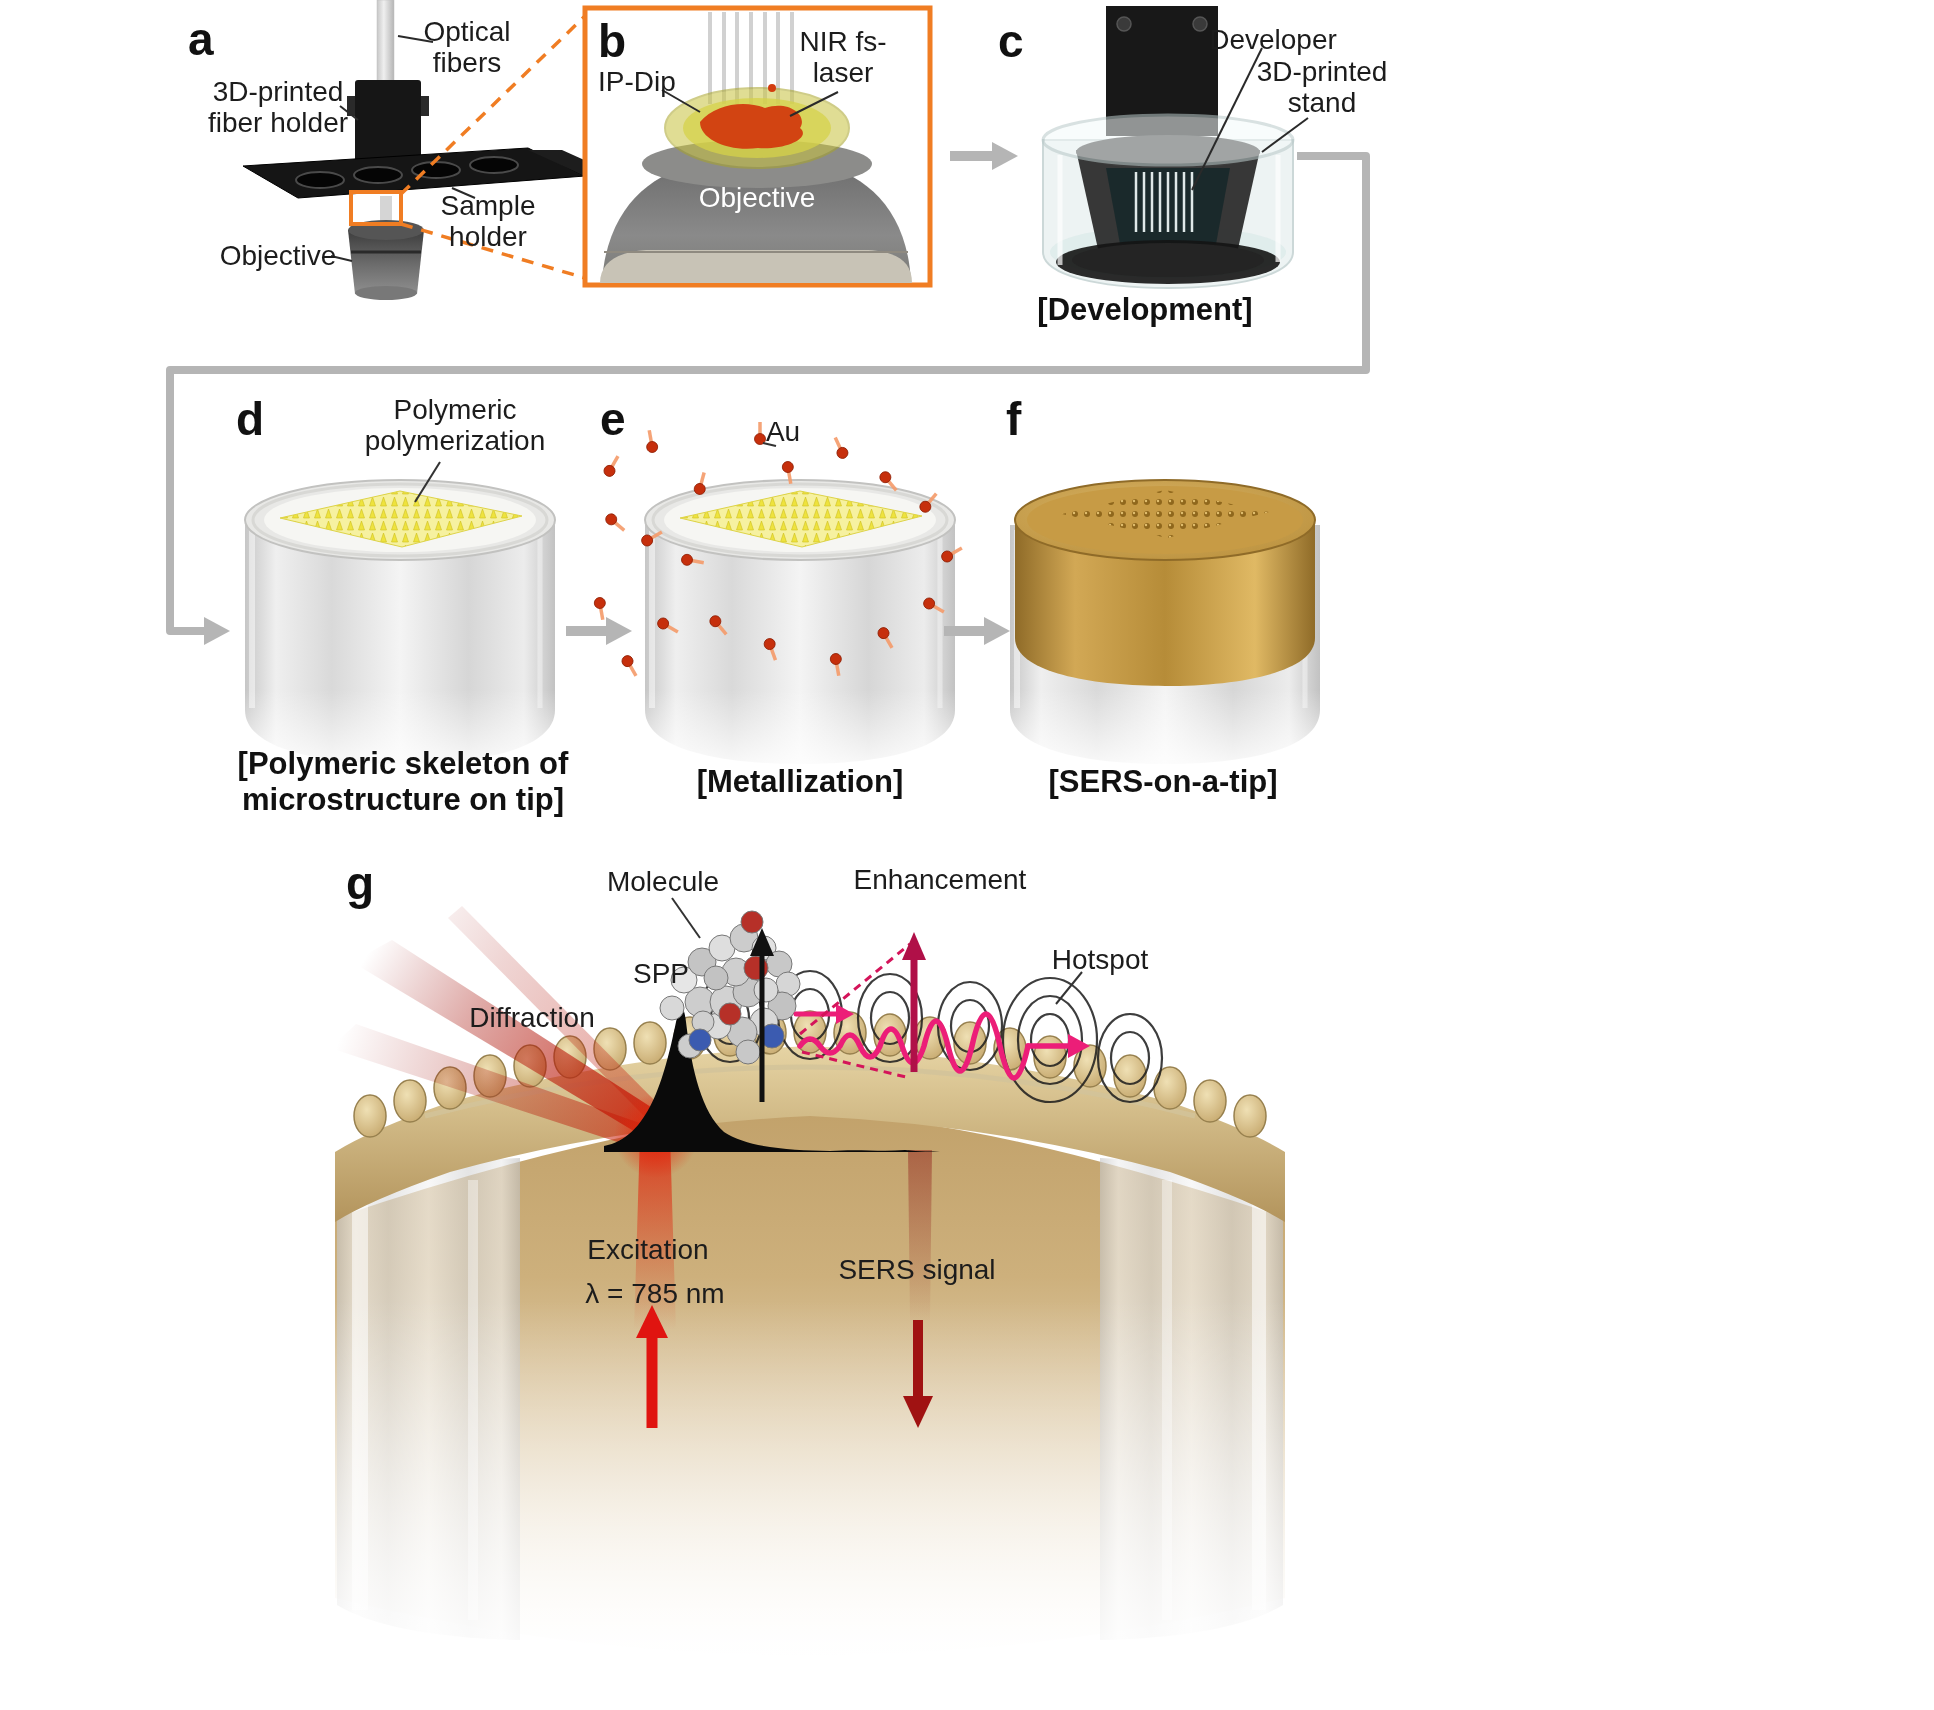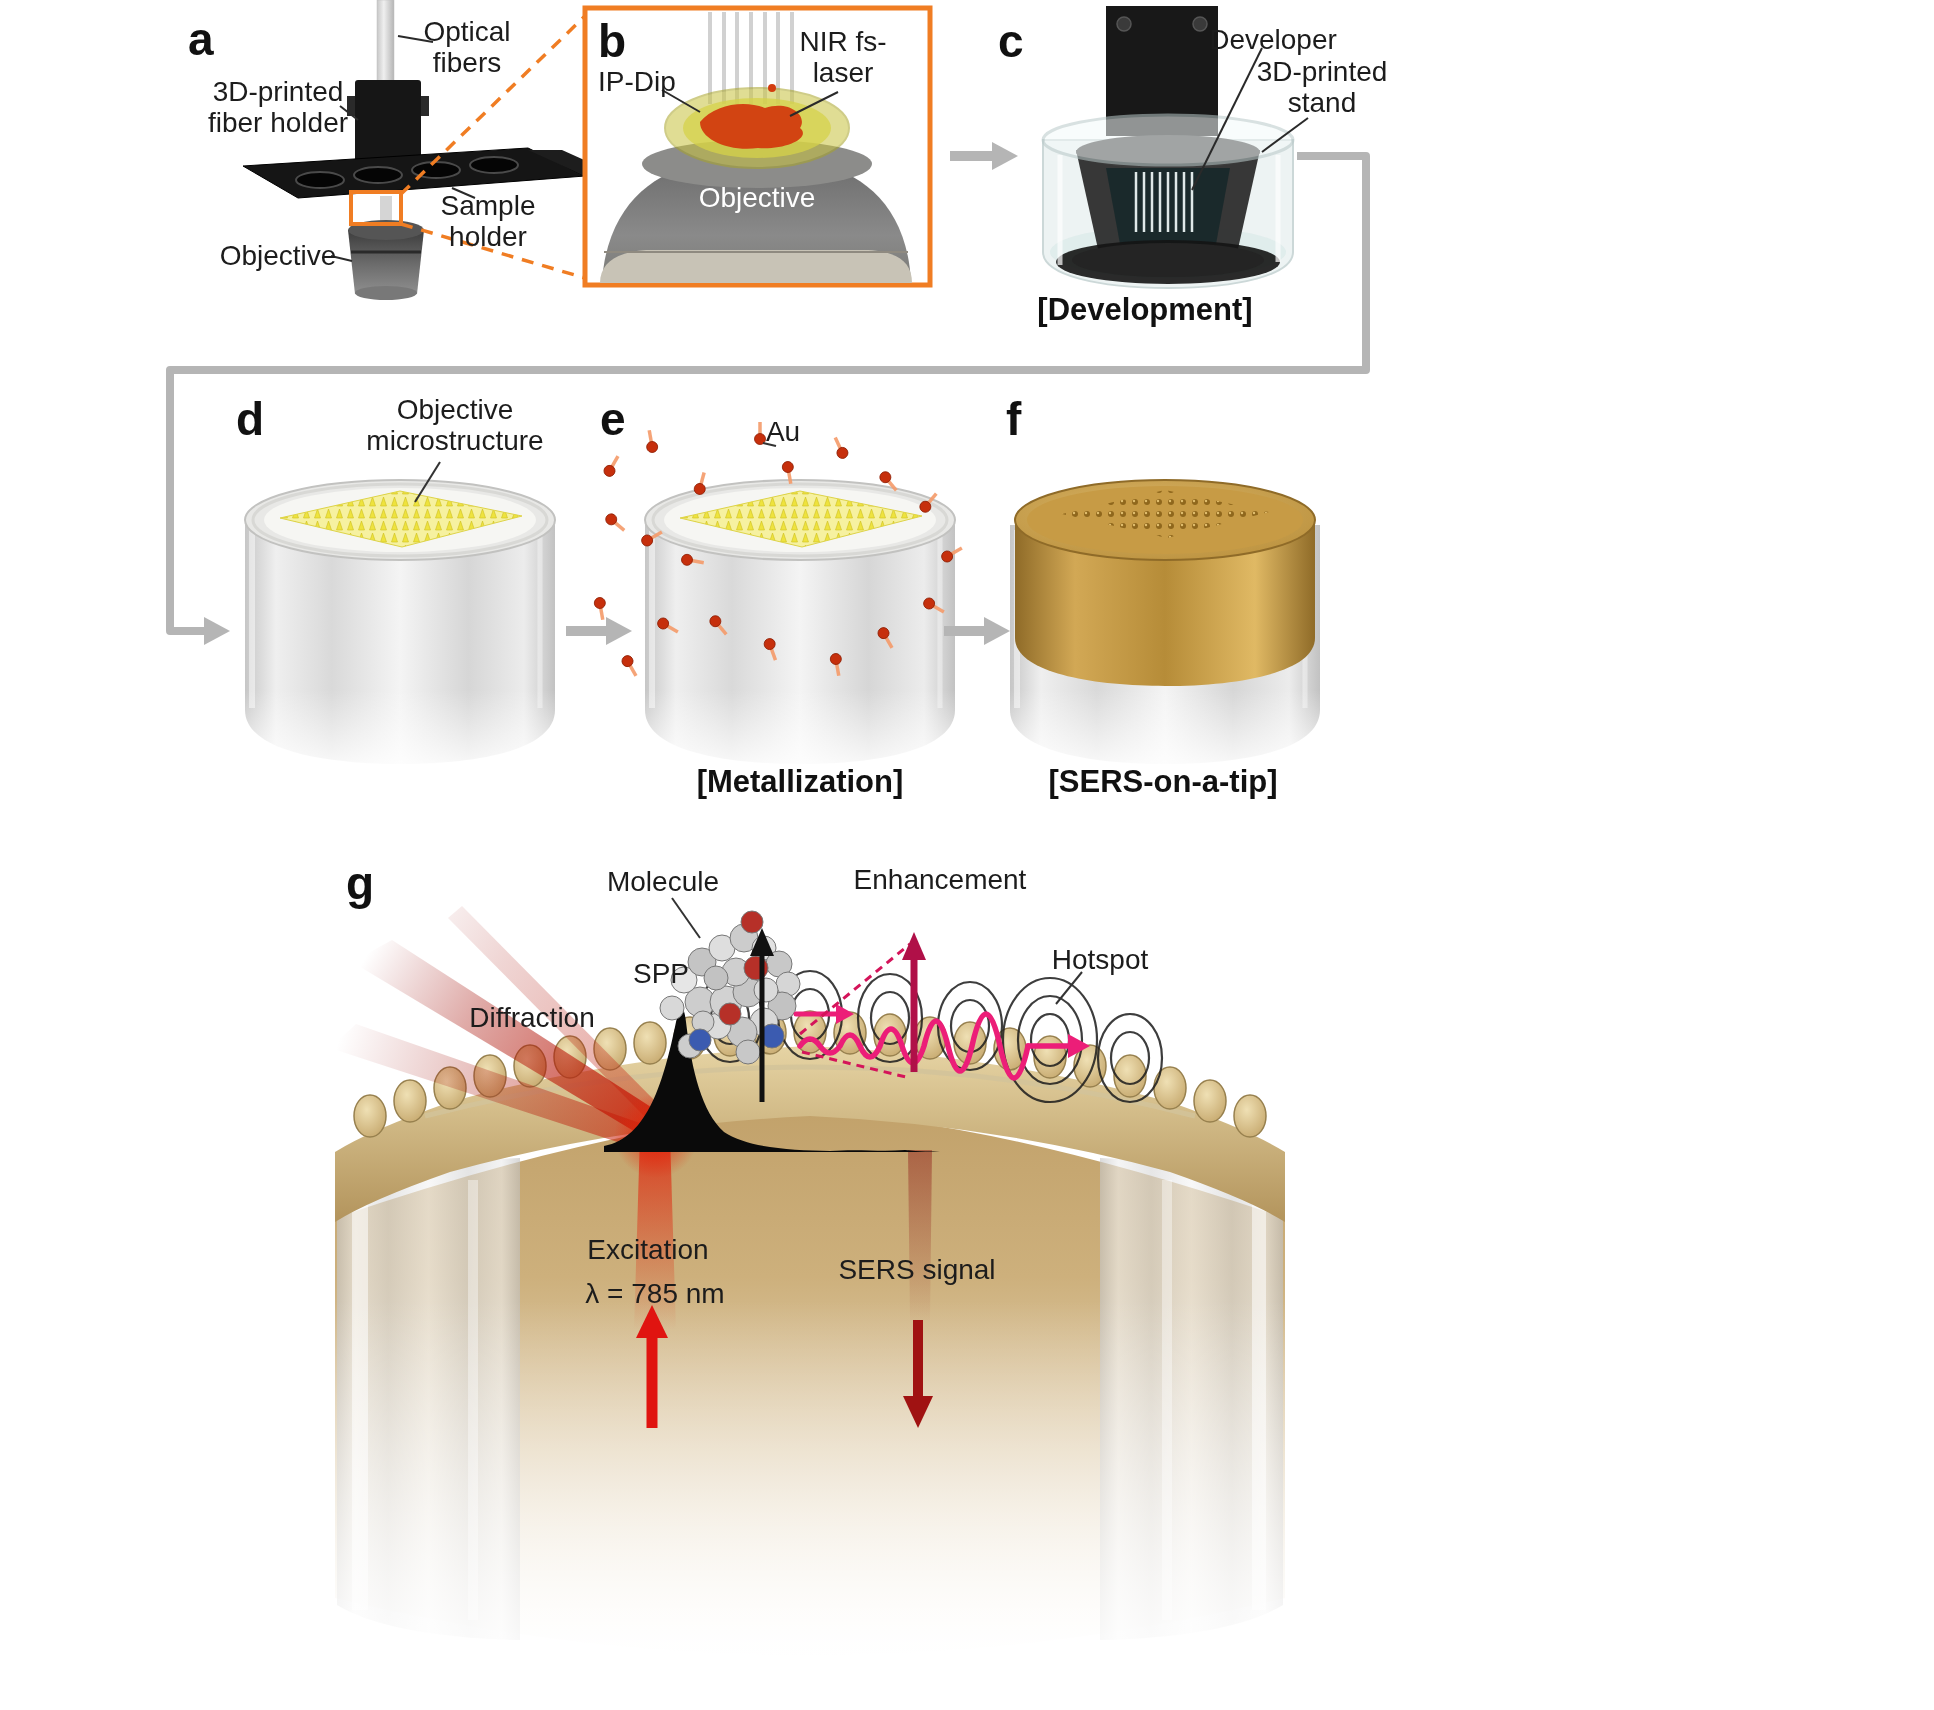--- a/index.html
+++ b/index.html
@@ -417,21 +417,22 @@
 <div class="lbl" style="left:278px;top:240px;width:160px;">Objective</div>
 
 <div class="lbl" style="left:637px;top:66px;width:120px;">IP-Dip</div>
 <div class="lbl" style="left:843px;top:26px;width:130px;">NIR fs-laser</div>
 <div class="lbl white" style="left:757px;top:182px;width:200px;">Objective</div>
 
 <div class="lbl" style="left:1273px;top:24px;width:200px;">Developer</div>
 <div class="lbl" style="left:1322px;top:56px;width:180px;">3D-printed stand</div>
 <div class="cap" style="left:1145px;top:292px;width:300px;">[Development]</div>
 
-<div class="lbl" style="left:455px;top:394px;width:250px;">Objective microstructure</div>
+<div class="lbl" style="left:455px;top:394px;width:250px;">Polymeric polymerization</div>
+<div class="cap" style="left:403px;top:746px;width:380px;">[Polymeric skeleton of microstructure on tip]</div>
 
 <div class="lbl" style="left:783px;top:416px;width:80px;">Au</div>
 <div class="cap" style="left:800px;top:764px;width:300px;">[Metallization]</div>
 
 <div class="cap" style="left:1163px;top:764px;width:300px;">[SERS-on-a-tip]</div>
 
 <div class="lbl" style="left:663px;top:866px;width:200px;">Molecule</div>
 <div class="lbl" style="left:940px;top:864px;width:260px;">Enhancement</div>
 <div class="lbl" style="left:1100px;top:944px;width:180px;">Hotspot</div>
 <div class="lbl" style="left:661px;top:958px;width:100px;">SPP</div>

